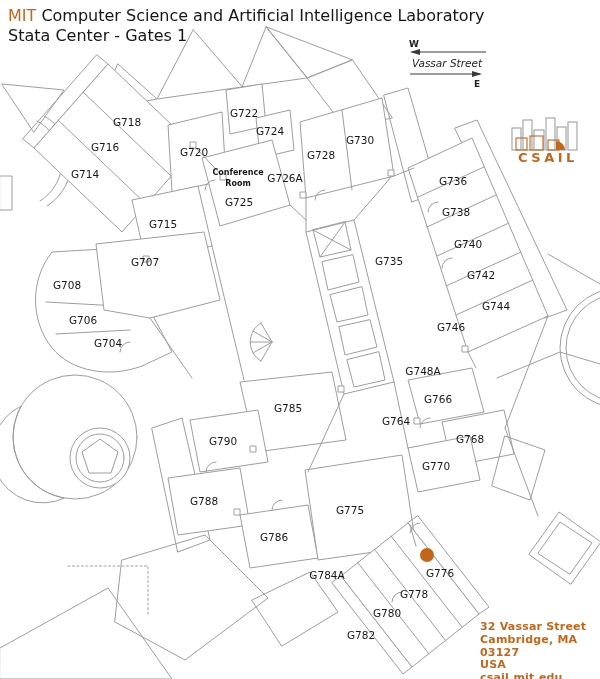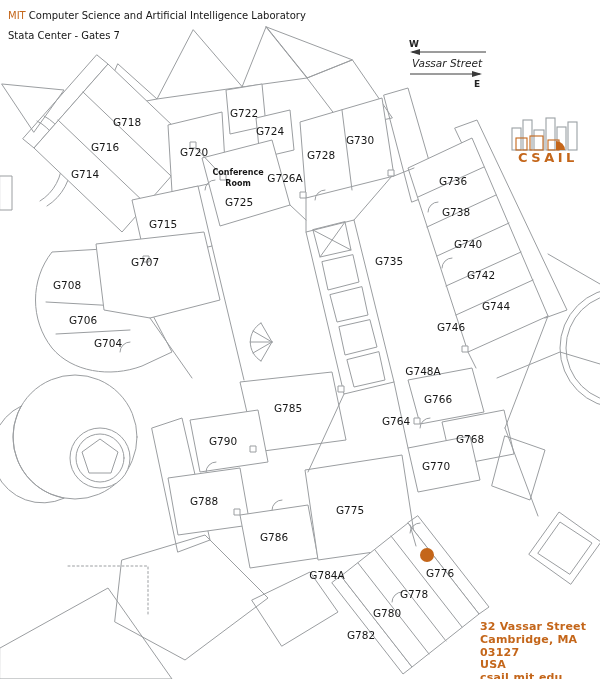--- a/index.html
+++ b/index.html
@@ -1,18 +1,18 @@
 <!DOCTYPE html>
 <html style="--accent: #C4661A; --marker: #C4661A; --wall: #9b9ea1; --hatch: #b3b5b7;"><head>
 <meta charset="utf-8">
 <style>
   html,body{margin:0;padding:0;background:#fff;}
   .stage{position:relative;width:600px;height:679px;background:#fff;overflow:hidden;
          font-family:"DejaVu Sans",sans-serif;}
-  .hdr{position:absolute;left:8px;top:6px;font-size:10px;line-height:19.5px;color:#161616;z-index:5;}
+  .hdr{position:absolute;left:8px;top:6px;font-size:16px;line-height:19.5px;color:#161616;z-index:5;}
   .hdr .mit{color:var(--accent);}
   .addr{position:absolute;left:480px;top:621px;z-index:5;color:var(--accent);
         font-size:11px;font-weight:bold;line-height:12.8px;letter-spacing:.2px;}
   svg.map{position:absolute;left:0;top:0;z-index:1;}
   .w{fill:none;stroke:var(--wall);stroke-width:1;stroke-linejoin:round;stroke-linecap:round;}
   .r{fill:#ffffff;stroke:var(--wall);stroke-width:1;stroke-linejoin:round;}
   .lbl{fill:#161616;}
   .cl{stroke:#3a3a3a;stroke-width:1;}
   .cap{fill:#3a3a3a;}
   .ctext{font-weight:bold;font-size:9px;fill:#222;}
@@ -22,21 +22,21 @@
   .lo{fill:none;stroke:var(--accent);stroke-width:1.1;}
   .dotted{stroke-dasharray:2 2.5;}
 </style>
 </head>
 <body>
 
 <div class="stage">
 
   <div class="hdr">
     <div><span class="mit">MIT</span><span> Computer Science and Artificial Intelligence Laboratory</span></div>
-    <div>Stata Center - Gates 7</div>
+    <div>Stata Center - Gates 1</div>
   </div>
 
   <div class="addr">
     <div>32 Vassar Street</div>
     <div>Cambridge, MA 03127</div>
     <div>USA</div>
     <div>csail.mit.edu</div>
   </div>
 
   <svg class="map" width="600" height="679" viewBox="0 0 600 679">

